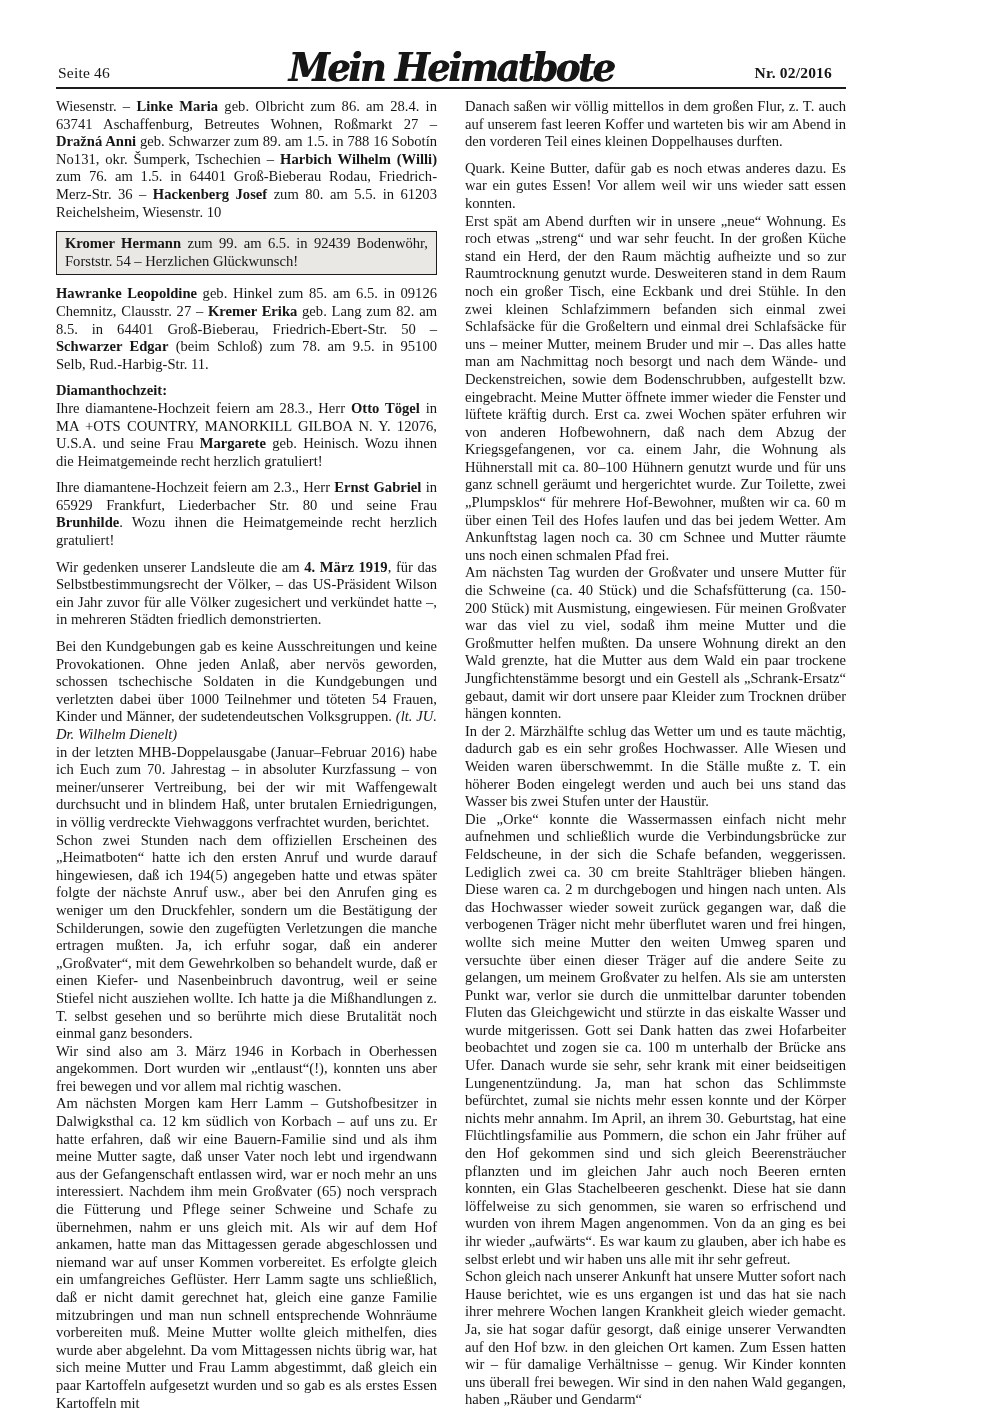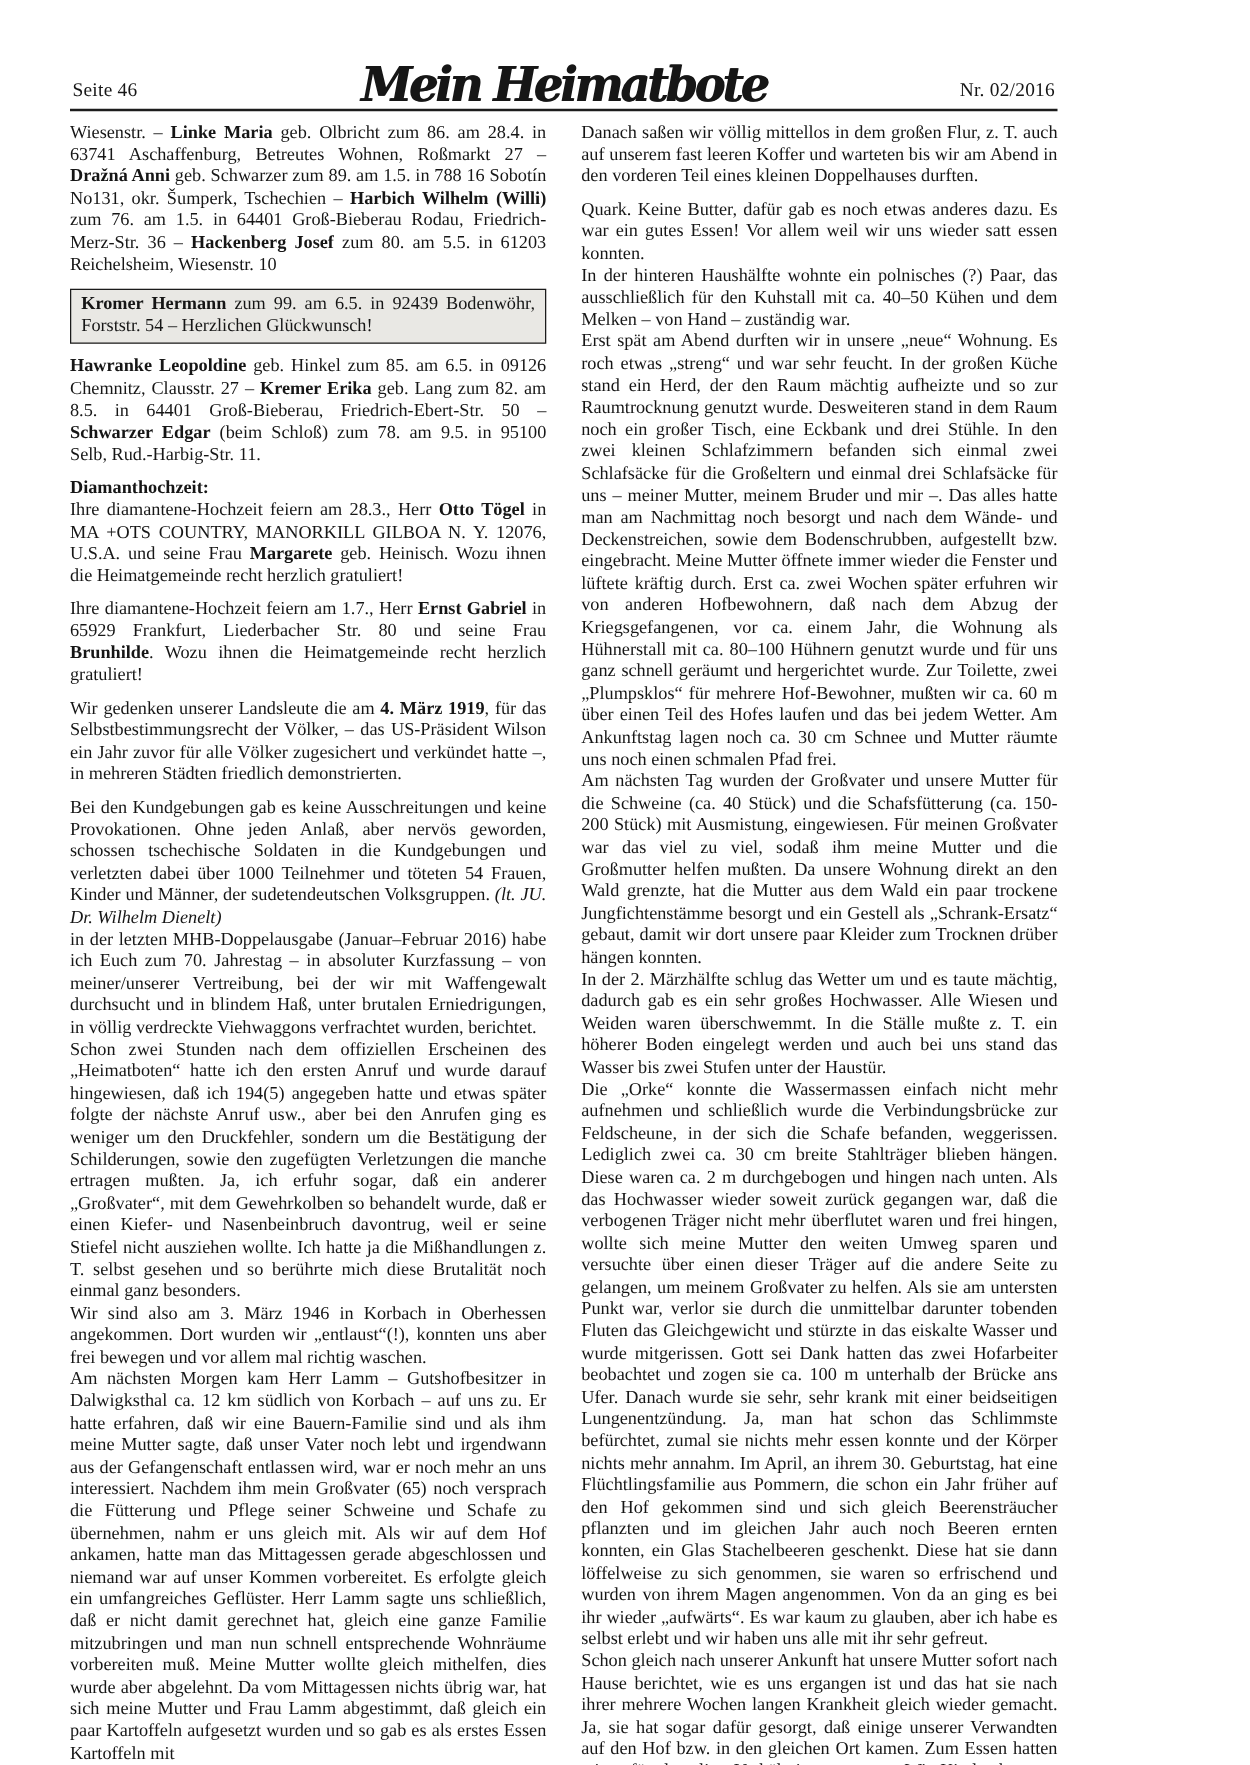--- a/index.html
+++ b/index.html
@@ -20,21 +20,21 @@
   .masthead-row{
     position:relative;
     height:47px;
     border-bottom:2.5px solid var(--rule);
   }
   .page-label,.issue-label{
     position:absolute;bottom:5px;
     font-size:15.5px;letter-spacing:.2px;
   }
   .page-label{left:2px;}
-  .issue-label{right:2px;}
+  .issue-label{right:14px;font-weight:bold;}
   .masthead{
     position:absolute;left:50%;bottom:-2px;
     transform:translateX(-50%) scaleY(1.04);
     margin:0;white-space:nowrap;
     font-family:"DejaVu Serif",serif;
     font-style:italic;font-weight:bold;
     font-size:37px;letter-spacing:-2.5px;
     text-shadow:.7px 0 0 currentColor;
   }
   .columns{
@@ -68,32 +68,31 @@
     <h1 class="masthead">Mein Heimatbote</h1>
     <span class="issue-label">Nr. 02/2016</span>
   </header>
   <div class="columns">
     <section class="column">
         <p class="block block-para"><span class="seg-normal">Wiesenstr. – </span><span class="seg-bold">Linke Maria</span><span class="seg-normal"> geb. Olbricht zum 86. am 28.4. in 63741 Aschaffenburg, Betreutes Wohnen, Roßmarkt 27 – </span><span class="seg-bold">Dražná Anni</span><span class="seg-normal"> geb. Schwarzer zum 89. am 1.5. in 788 16 Sobotín No131, okr. Šumperk, Tschechien – </span><span class="seg-bold">Harbich Wilhelm (Willi)</span><span class="seg-normal"> zum 76. am 1.5. in 64401 Groß-Bieberau Rodau, Friedrich-Merz-Str. 36 – </span><span class="seg-bold">Hackenberg Josef</span><span class="seg-normal"> zum 80. am 5.5. in 61203 Reichelsheim, Wiesenstr. 10</span></p>
         <p class="block block-boxed"><span class="seg-bold">Kromer Hermann</span><span class="seg-normal"> zum 99. am 6.5. in 92439 Bodenwöhr, Forststr. 54 – Herzlichen Glückwunsch!</span></p>
         <p class="block block-para"><span class="seg-bold">Hawranke Leopoldine</span><span class="seg-normal"> geb. Hinkel zum 85. am 6.5. in 09126 Chemnitz, Clausstr. 27 – </span><span class="seg-bold">Kremer Erika</span><span class="seg-normal"> geb. Lang zum 82. am 8.5. in 64401 Groß-Bieberau, Friedrich-Ebert-Str. 50 – </span><span class="seg-bold">Schwarzer Edgar</span><span class="seg-normal"> (beim Schloß) zum 78. am 9.5. in 95100 Selb, Rud.-Harbig-Str. 11.</span></p>
         <p class="block block-heading"><span class="seg-bold">Diamanthochzeit:</span></p>
         <p class="block block-tight"><span class="seg-normal">Ihre diamantene-Hochzeit feiern am 28.3., Herr </span><span class="seg-bold">Otto Tögel</span><span class="seg-normal"> in MA +OTS COUNTRY, MANORKILL GILBOA N. Y. 12076, U.S.A. und seine Frau </span><span class="seg-bold">Margarete</span><span class="seg-normal"> geb. Heinisch. Wozu ihnen die Heimatgemeinde recht herzlich gratuliert!</span></p>
-        <p class="block block-para"><span class="seg-normal">Ihre diamantene-Hochzeit feiern am 1.7., Herr </span><span class="seg-bold">Ernst Gabriel</span><span class="seg-normal"> in 65929 Frankfurt, Liederbacher Str. 80 und seine Frau </span><span class="seg-bold">Brunhilde</span><span class="seg-normal">. Wozu ihnen die Heimatgemeinde recht herzlich gratuliert!</span></p>
+        <p class="block block-para"><span class="seg-normal">Ihre diamantene-Hochzeit feiern am 2.3., Herr </span><span class="seg-bold">Ernst Gabriel</span><span class="seg-normal"> in 65929 Frankfurt, Liederbacher Str. 80 und seine Frau </span><span class="seg-bold">Brunhilde</span><span class="seg-normal">. Wozu ihnen die Heimatgemeinde recht herzlich gratuliert!</span></p>
         <p class="block block-para"><span class="seg-normal">Wir gedenken unserer Landsleute die am </span><span class="seg-bold">4. März 1919</span><span class="seg-normal">, für das Selbstbestimmungsrecht der Völker, – das US-Präsident Wilson ein Jahr zuvor für alle Völker zugesichert und verkündet hatte –, in mehreren Städten friedlich demonstrierten.</span></p>
         <p class="block block-para"><span class="seg-normal">Bei den Kundgebungen gab es keine Ausschreitungen und keine Provokationen. Ohne jeden Anlaß, aber nervös geworden, schossen tschechische Soldaten in die Kundgebungen und verletzten dabei über 1000 Teilnehmer und töteten 54 Frauen, Kinder und Männer, der sudetendeutschen Volksgruppen.  </span><span class="seg-italic">(lt. JU. Dr. Wilhelm Dienelt)</span></p>
         <p class="block block-tight"><span class="seg-normal">in der letzten MHB-Doppelausgabe (Januar–Februar 2016) habe ich Euch zum 70. Jahrestag – in absoluter Kurzfassung – von meiner/unserer Vertreibung, bei der wir mit Waffengewalt durchsucht und in blindem Haß, unter brutalen Erniedrigungen, in völlig verdreckte Viehwaggons verfrachtet wurden, berichtet.</span></p>
         <p class="block block-tight"><span class="seg-normal">Schon zwei Stunden nach dem offiziellen Erscheinen des „Heimatboten“ hatte ich den ersten Anruf und wurde darauf hingewiesen, daß ich 194(5) angegeben hatte und etwas später folgte der nächste Anruf usw., aber bei den Anrufen ging es weniger um den Druckfehler, sondern um die Bestätigung der Schilderungen, sowie den zugefügten Verletzungen die manche ertragen mußten. Ja, ich erfuhr sogar, daß ein anderer „Großvater“, mit dem Gewehrkolben so behandelt wurde, daß er einen Kiefer- und Nasenbeinbruch davontrug, weil er seine Stiefel nicht ausziehen wollte. Ich hatte ja die Mißhandlungen z. T. selbst gesehen und so berührte mich diese Brutalität noch einmal ganz besonders.</span></p>
         <p class="block block-tight"><span class="seg-normal">Wir sind also am 3. März 1946 in Korbach in Oberhessen angekommen. Dort wurden wir „entlaust“(!), konnten uns aber frei bewegen und vor allem mal richtig waschen.</span></p>
         <p class="block block-tight"><span class="seg-normal">Am nächsten Morgen kam Herr Lamm – Gutshofbesitzer in Dalwigksthal ca. 12 km südlich von Korbach – auf uns zu. Er hatte erfahren, daß wir eine Bauern-Familie sind und als ihm meine Mutter sagte, daß unser Vater noch lebt und irgendwann aus der Gefangenschaft entlassen wird, war er noch mehr an uns interessiert. Nachdem ihm mein Großvater (65) noch versprach die Fütterung und Pflege seiner Schweine und Schafe zu übernehmen, nahm er uns gleich mit. Als wir auf dem Hof ankamen, hatte man das Mittagessen gerade abgeschlossen und niemand war auf unser Kommen vorbereitet. Es erfolgte gleich ein umfangreiches Geflüster. Herr Lamm sagte uns schließlich, daß er nicht damit gerechnet hat, gleich eine ganze Familie mitzubringen und man nun schnell entsprechende Wohnräume vorbereiten muß. Meine Mutter wollte gleich mithelfen, dies wurde aber abgelehnt. Da vom Mittagessen nichts übrig war, hat sich meine Mutter und Frau Lamm abgestimmt, daß gleich ein paar Kartoffeln aufgesetzt wurden und so gab es als erstes Essen Kartoffeln mit</span></p>
       </section>
     <section class="column">
         <p class="block block-tight"><span class="seg-normal">Danach saßen wir völlig mittellos in dem großen Flur, z. T. auch auf unserem fast leeren Koffer und warteten bis wir am Abend in den vorderen Teil eines kleinen Doppelhauses durften.</span></p>
         <p class="block block-para"><span class="seg-normal">Quark. Keine Butter, dafür gab es noch etwas anderes dazu. Es war ein gutes Essen! Vor allem weil wir uns wieder satt essen konnten.</span></p>
-        <p class="block block-tight"><span class="seg-normal">In der hinteren Haushälfte wohnte ein polnisches (?) Paar, das ausschließlich für den Kuhstall mit ca. 40–50 Kühen und dem Melken – von Hand – zuständig war.</span></p>
         <p class="block block-tight"><span class="seg-normal">Erst spät am Abend durften wir in unsere „neue“ Wohnung. Es roch etwas „streng“ und war sehr feucht. In der großen Küche stand ein Herd, der den Raum mächtig aufheizte und so zur Raumtrocknung genutzt wurde. Desweiteren stand in dem Raum noch ein großer Tisch, eine Eckbank und drei Stühle. In den zwei kleinen Schlafzimmern befanden sich einmal zwei Schlafsäcke für die Großeltern und einmal drei Schlafsäcke für uns – meiner Mutter, meinem Bruder und mir –. Das alles hatte man am Nachmittag noch besorgt und nach dem Wände- und Deckenstreichen, sowie dem Bodenschrubben, aufgestellt bzw. eingebracht. Meine Mutter öffnete immer wieder die Fenster und lüftete kräftig durch. Erst ca. zwei Wochen später erfuhren wir von anderen Hofbewohnern, daß nach dem Abzug der Kriegsgefangenen, vor ca. einem Jahr, die Wohnung als Hühnerstall mit ca. 80–100 Hühnern genutzt wurde und für uns ganz schnell geräumt und hergerichtet wurde. Zur Toilette, zwei „Plumpsklos“ für mehrere Hof-Bewohner, mußten wir ca. 60 m über einen Teil des Hofes laufen und das bei jedem Wetter. Am Ankunftstag lagen noch ca. 30 cm Schnee und Mutter räumte uns noch einen schmalen Pfad frei.</span></p>
         <p class="block block-tight"><span class="seg-normal">Am nächsten Tag wurden der Großvater und unsere Mutter für die Schweine (ca. 40 Stück) und die Schafsfütterung (ca. 150-200 Stück) mit Ausmistung, eingewiesen. Für meinen Großvater war das viel zu viel, sodaß ihm meine Mutter und die Großmutter helfen mußten. Da unsere Wohnung direkt an den Wald grenzte, hat die Mutter aus dem Wald ein paar trockene Jungfichtenstämme besorgt und ein Gestell als „Schrank-Ersatz“ gebaut, damit wir dort unsere paar Kleider zum Trocknen drüber hängen konnten.</span></p>
         <p class="block block-tight"><span class="seg-normal">In der 2. Märzhälfte schlug das Wetter um und es taute mächtig, dadurch gab es ein sehr großes Hochwasser. Alle Wiesen und Weiden waren überschwemmt. In die Ställe mußte z. T. ein höherer Boden eingelegt werden und auch bei uns stand das Wasser bis zwei Stufen unter der Haustür.</span></p>
         <p class="block block-tight"><span class="seg-normal">Die „Orke“ konnte die Wassermassen einfach nicht mehr aufnehmen und schließlich wurde die Verbindungsbrücke zur Feldscheune, in der sich die Schafe befanden, weggerissen. Lediglich zwei ca. 30 cm breite Stahlträger blieben hängen. Diese waren ca. 2 m durchgebogen und hingen nach unten. Als das Hochwasser wieder soweit zurück gegangen war, daß die verbogenen Träger nicht mehr überflutet waren und frei hingen, wollte sich meine Mutter den weiten Umweg sparen und versuchte über einen dieser Träger auf die andere Seite zu gelangen, um meinem Großvater zu helfen. Als sie am untersten Punkt war, verlor sie durch die unmittelbar darunter tobenden Fluten das Gleichgewicht und stürzte in das eiskalte Wasser und wurde mitgerissen. Gott sei Dank hatten das zwei Hofarbeiter beobachtet und zogen sie ca. 100 m unterhalb der Brücke ans Ufer. Danach wurde sie sehr, sehr krank mit einer beidseitigen Lungenentzündung. Ja, man hat schon das Schlimmste befürchtet, zumal sie nichts mehr essen konnte und der Körper nichts mehr annahm. Im April, an ihrem 30. Geburtstag, hat eine Flüchtlingsfamilie aus Pommern, die schon ein Jahr früher auf den Hof gekommen sind und sich gleich Beerensträucher pflanzten und im gleichen Jahr auch noch Beeren ernten konnten, ein Glas Stachelbeeren geschenkt. Diese hat sie dann löffelweise zu sich genommen, sie waren so erfrischend und wurden von ihrem Magen angenommen. Von da an ging es bei ihr wieder „aufwärts“. Es war kaum zu glauben, aber ich habe es selbst erlebt und wir haben uns alle mit ihr sehr gefreut.</span></p>
         <p class="block block-tight"><span class="seg-normal">Schon gleich nach unserer Ankunft hat unsere Mutter sofort nach Hause berichtet, wie es uns ergangen ist und das hat sie nach ihrer mehrere Wochen langen Krankheit gleich wieder gemacht. Ja, sie hat sogar dafür gesorgt, daß einige unserer Verwandten auf den Hof bzw. in den gleichen Ort kamen. Zum Essen hatten wir – für damalige Verhältnisse – genug. Wir Kinder konnten uns überall frei bewegen. Wir sind in den nahen Wald gegangen, haben „Räuber und Gendarm“</span></p>
       </section>
   </div>
 </div>
 
 </body></html>

